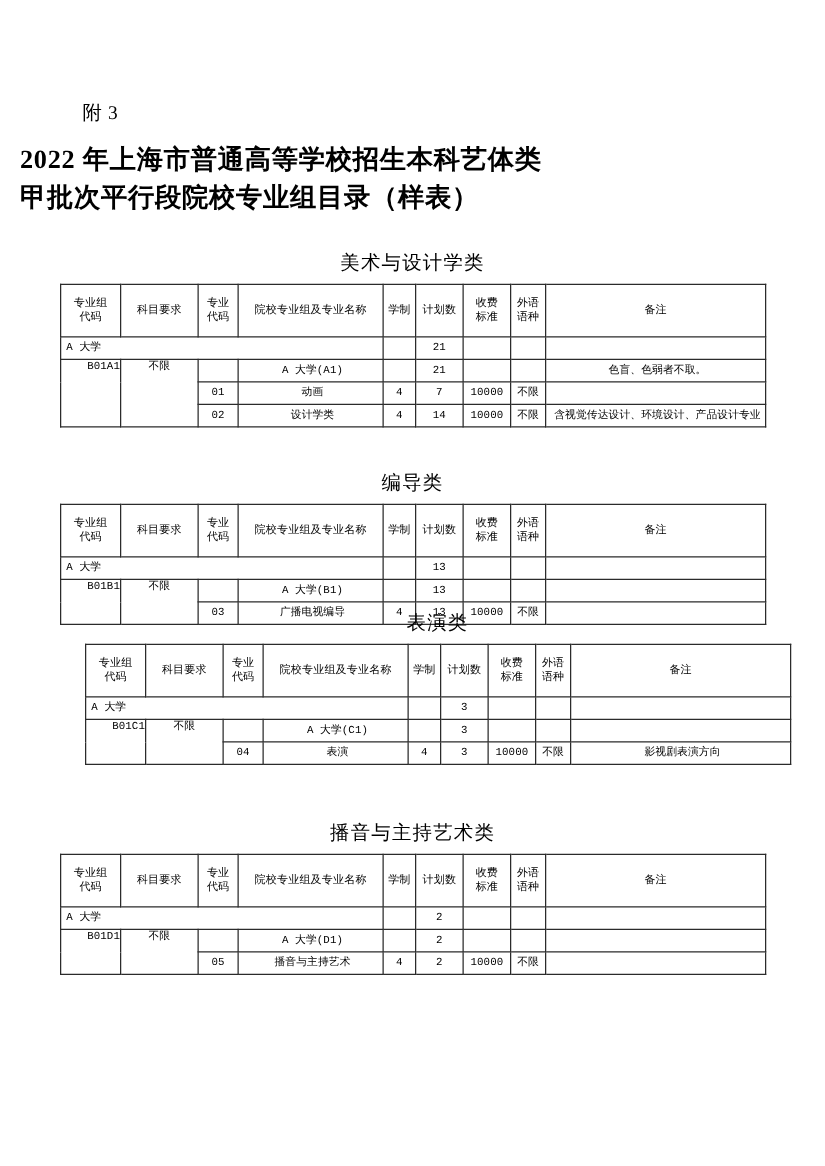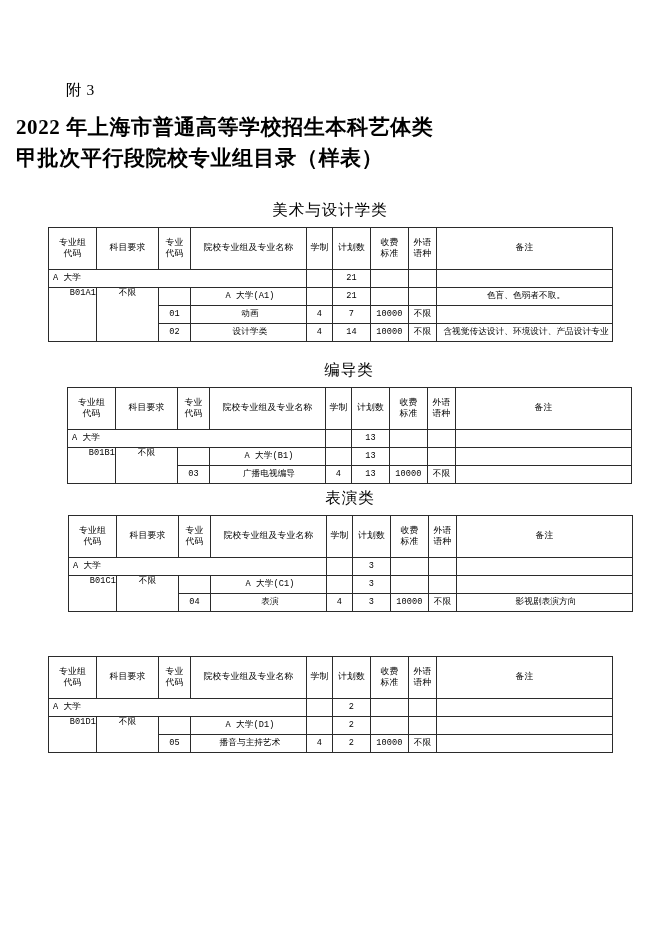--- a/index.html
+++ b/index.html
@@ -234,21 +234,21 @@
               <td class="ta-l">设计学类</td>
               <td class="ta-c">4</td>
               <td class="ta-c">14</td>
               <td class="ta-c">10000</td>
               <td class="ta-c">不限</td>
               <td class="remark-cell">含视觉传达设计、环境设计、产品设计专业</td>
             </tr>
           </tbody>
         </table>
       </div>
-      <div class="section" style="top: 360px; margin-left: 19px;">
+      <div class="section" style="top: 376px;">
         <div class="section-title">编导类</div>
         <table class="cat-table">
           <colgroup>
             <col class="c-group">
             <col class="c-subj">
             <col class="c-majcd">
             <col class="c-majname">
             <col class="c-years">
             <col class="c-plan">
             <col class="c-fee">
@@ -397,20 +397,21 @@
               <td class="ta-c">4</td>
               <td class="ta-c">3</td>
               <td class="ta-c">10000</td>
               <td class="ta-c">不限</td>
               <td class="remark-cell">影视剧表演方向</td>
             </tr>
           </tbody>
         </table>
       </div>
       <div class="section" style="top: 656px;">
+        <div class="section-title">播音与主持艺术类</div>
         <table class="cat-table">
           <colgroup>
             <col class="c-group">
             <col class="c-subj">
             <col class="c-majcd">
             <col class="c-majname">
             <col class="c-years">
             <col class="c-plan">
             <col class="c-fee">
             <col class="c-lang">

